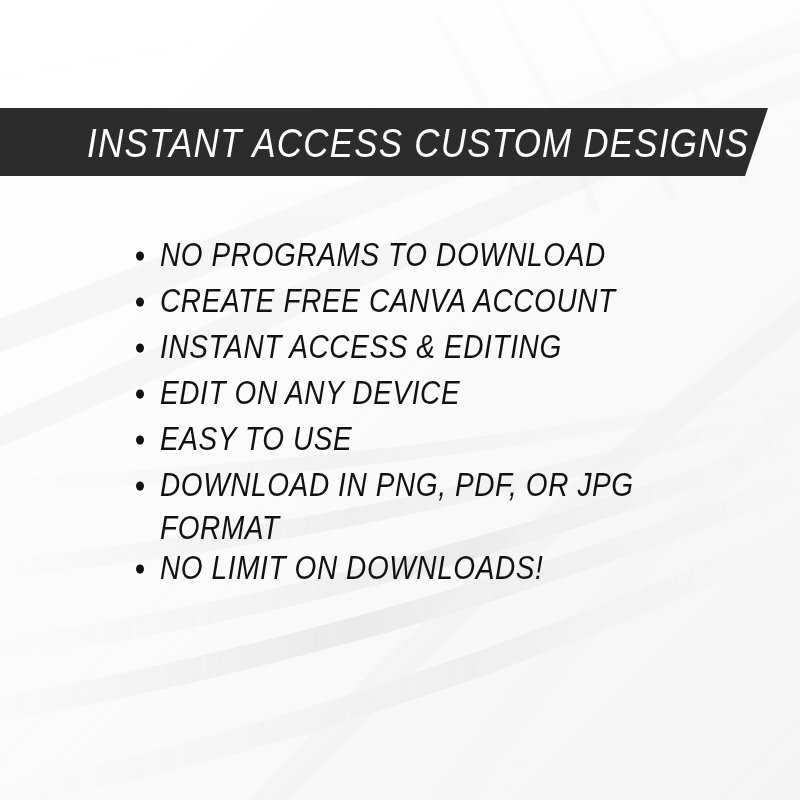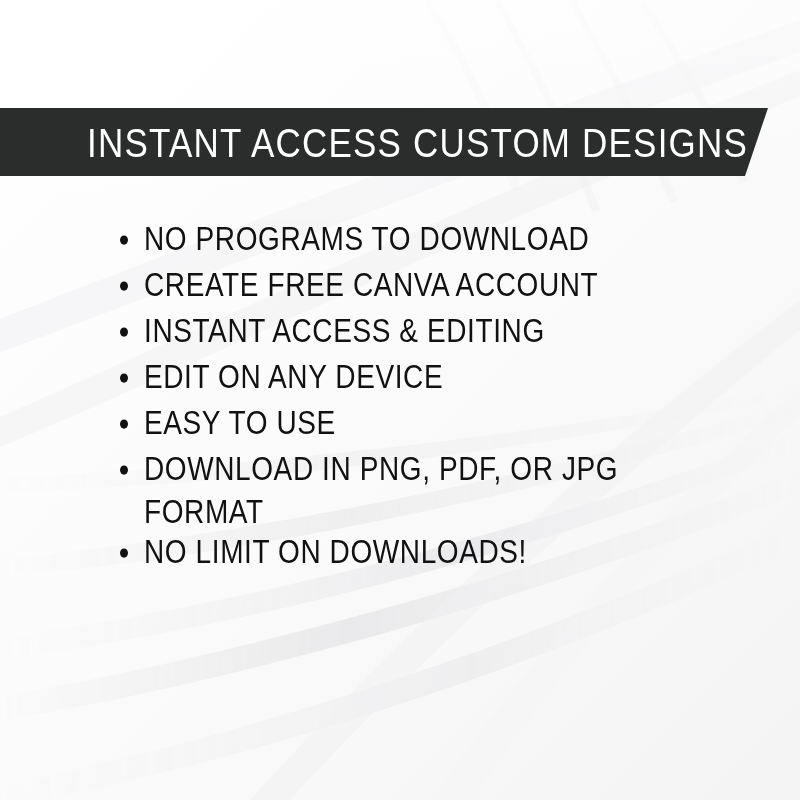--- a/index.html
+++ b/index.html
@@ -13,20 +13,21 @@
     background: #ffffff;
     overflow: hidden;
   }
 
   #poster {
     position: relative;
     width: 800px;
     height: 800px;
     background: #0ea5e9;
     overflow: hidden;
+    font-style: italic;
   }
 
   
   #bg-texture {
     position: absolute;
     inset: 0;
     width: 800px;
     height: 800px;
     pointer-events: none;
   }
@@ -56,21 +57,21 @@
     transform-origin: center;
   }
 
   
   .bullet-list {
     position: absolute;
     left: 118px;
     top: 218px;
     width: 600px;
     list-style: none;
-    margin: 0;
+    margin: 16px;
     padding: 0;
   }
   .bullet-item {
     position: relative;
     padding-left: 26px;
     margin-bottom: 9px;
     color: #111111;
     font-size: 28px;
     font-weight: 300;
     letter-spacing: 0.6px;

